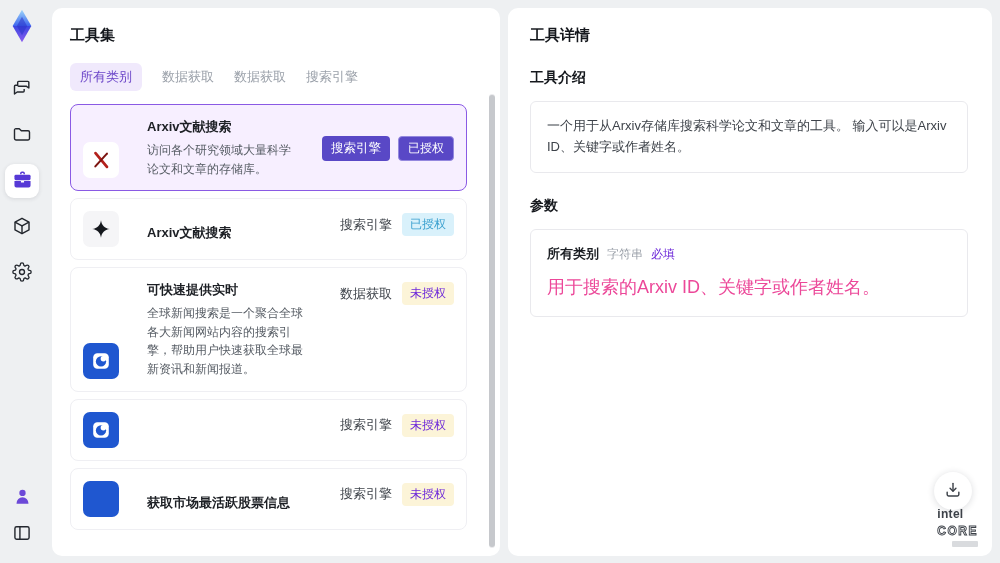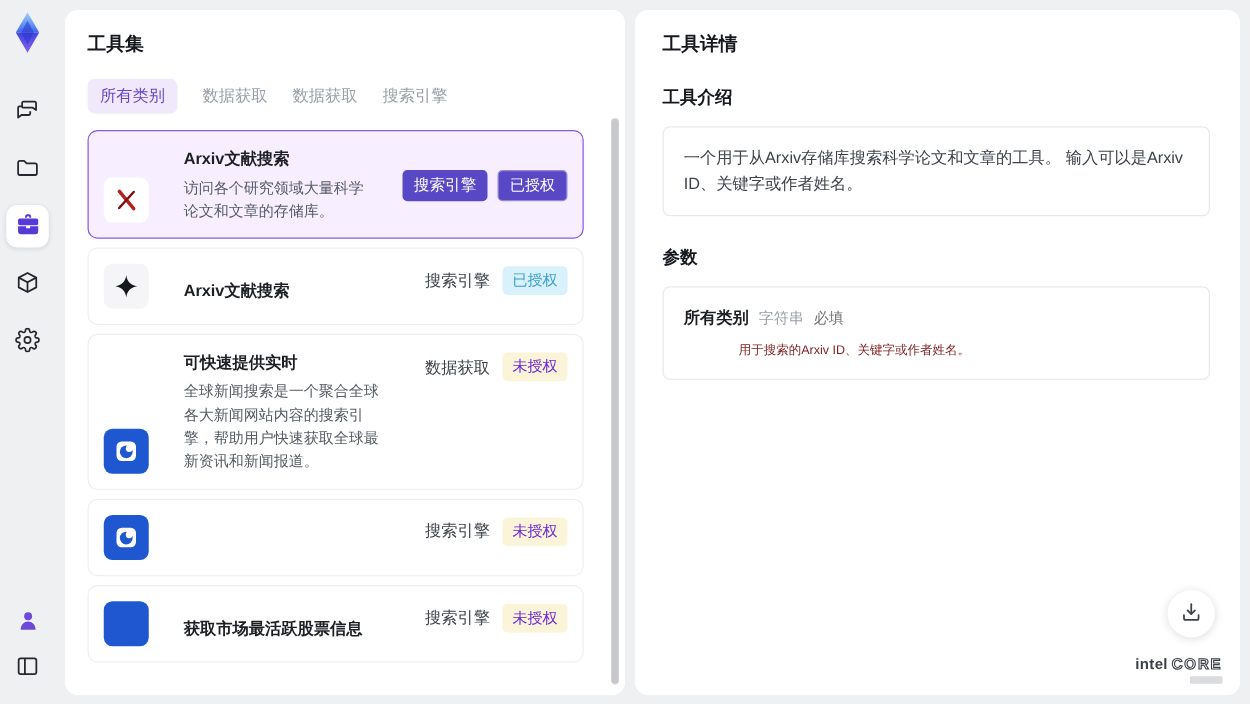--- a/index.html
+++ b/index.html
@@ -73,30 +73,30 @@
   
   .details-title { font-size:15px; font-weight:700; color:#15181d; margin:2px 0 24px; }
   .section-heading { font-size:14px; font-weight:700; color:#15181d; margin:0 0 14px; }
   .detail-card {
     border:1px solid #e9e9ed; border-radius:6px; background:#fff;
     padding:14px 16px; margin-bottom:24px; font-size:13px; color:#3e434a; line-height:1.6;
   }
   .param-head { display:flex; align-items:baseline; gap:8px; margin-bottom:9px; }
   .param-name { font-size:13px; font-weight:700; color:#1c1f24; }
   .param-type { font-size:12px; color:#989ea7; }
-  .param-required { font-size:12px; color:#737373; }
-  .param-desc { font-size:10px; color:#7f1d1d;margin-left:44px; }
+  .param-required { font-size:12px; color:#6d28d9; }
+  .param-desc { font-size:18px; color:#ec4899; }
 
   .download-fab {
     position:absolute; right:20px; bottom:46px; width:38px; height:38px; border-radius:50%;
     background:#fff; border:none; box-shadow:0 1px 7px rgba(30,35,50,.16);
     display:flex; align-items:center; justify-content:center; cursor:pointer;
   }
   .intel-brand { position:absolute; right:14px; bottom:9px; display:flex; flex-direction:column; align-items:flex-end; }
-  .intel-row { display:flex; align-items:flex-end; gap:3px; }
+  .intel-row { display:flex; align-items:flex-start; gap:3px;flex-direction:column; }
   .intel-word { font-size:12px; font-weight:700; color:#3c4148; letter-spacing:.3px; }
   .core-word  { font-size:12px; font-weight:700; letter-spacing:1.5px; color:transparent;
                 -webkit-text-stroke:0.9px #3c4148; text-transform:uppercase; }
   .intel-ultra { width:26px; height:6px; background:#d9dbde; border-radius:1px; margin-top:3px; }
 </style>
 </head>
 <body>
 
 <div class="app">
 

